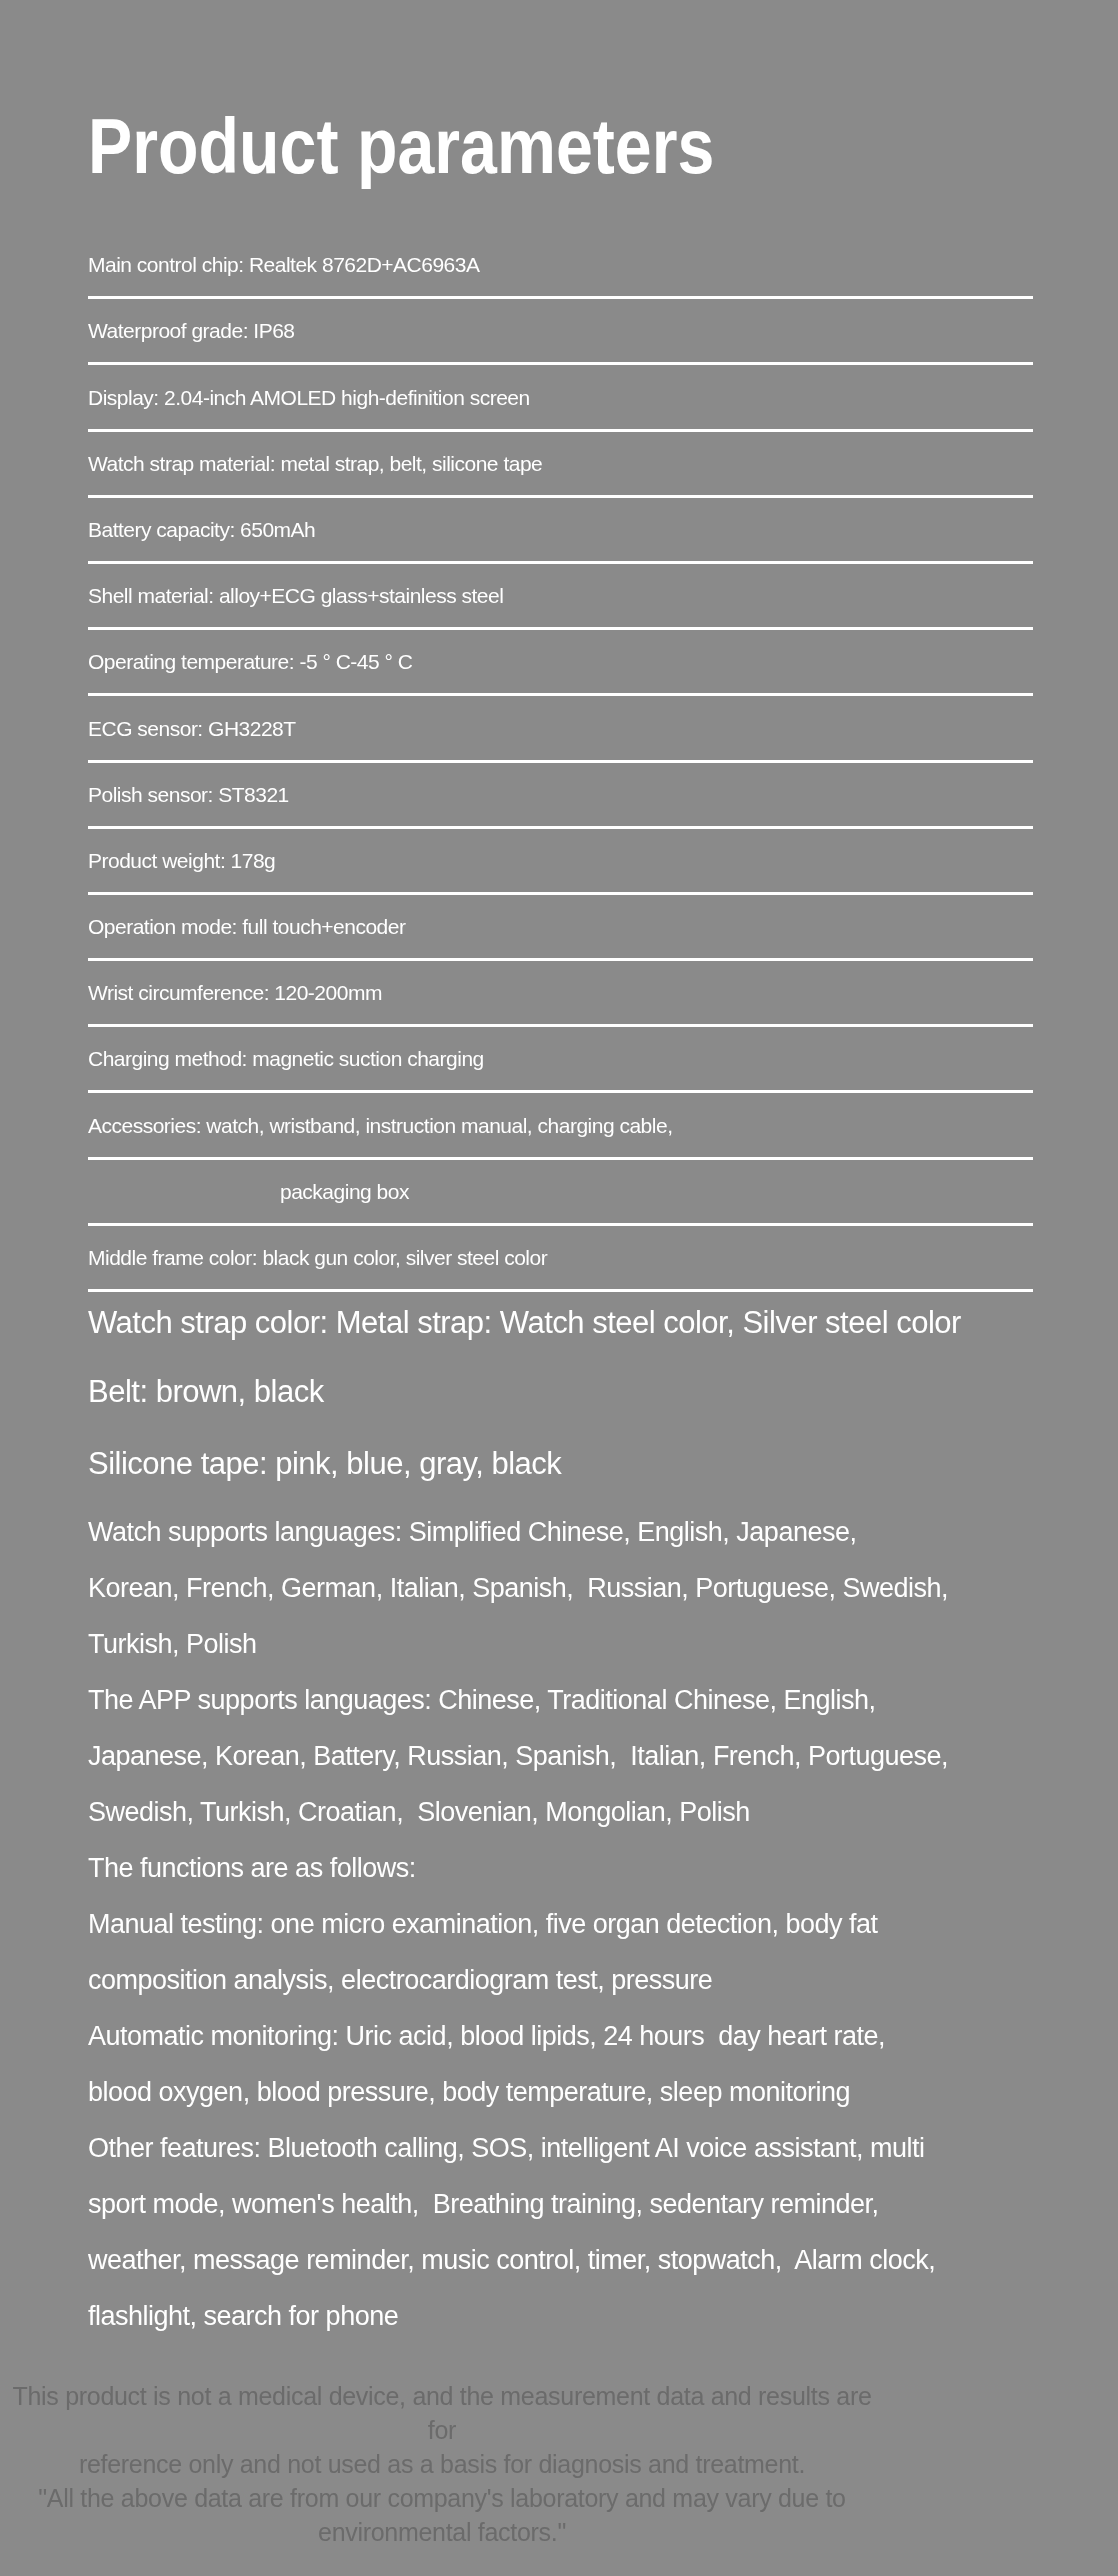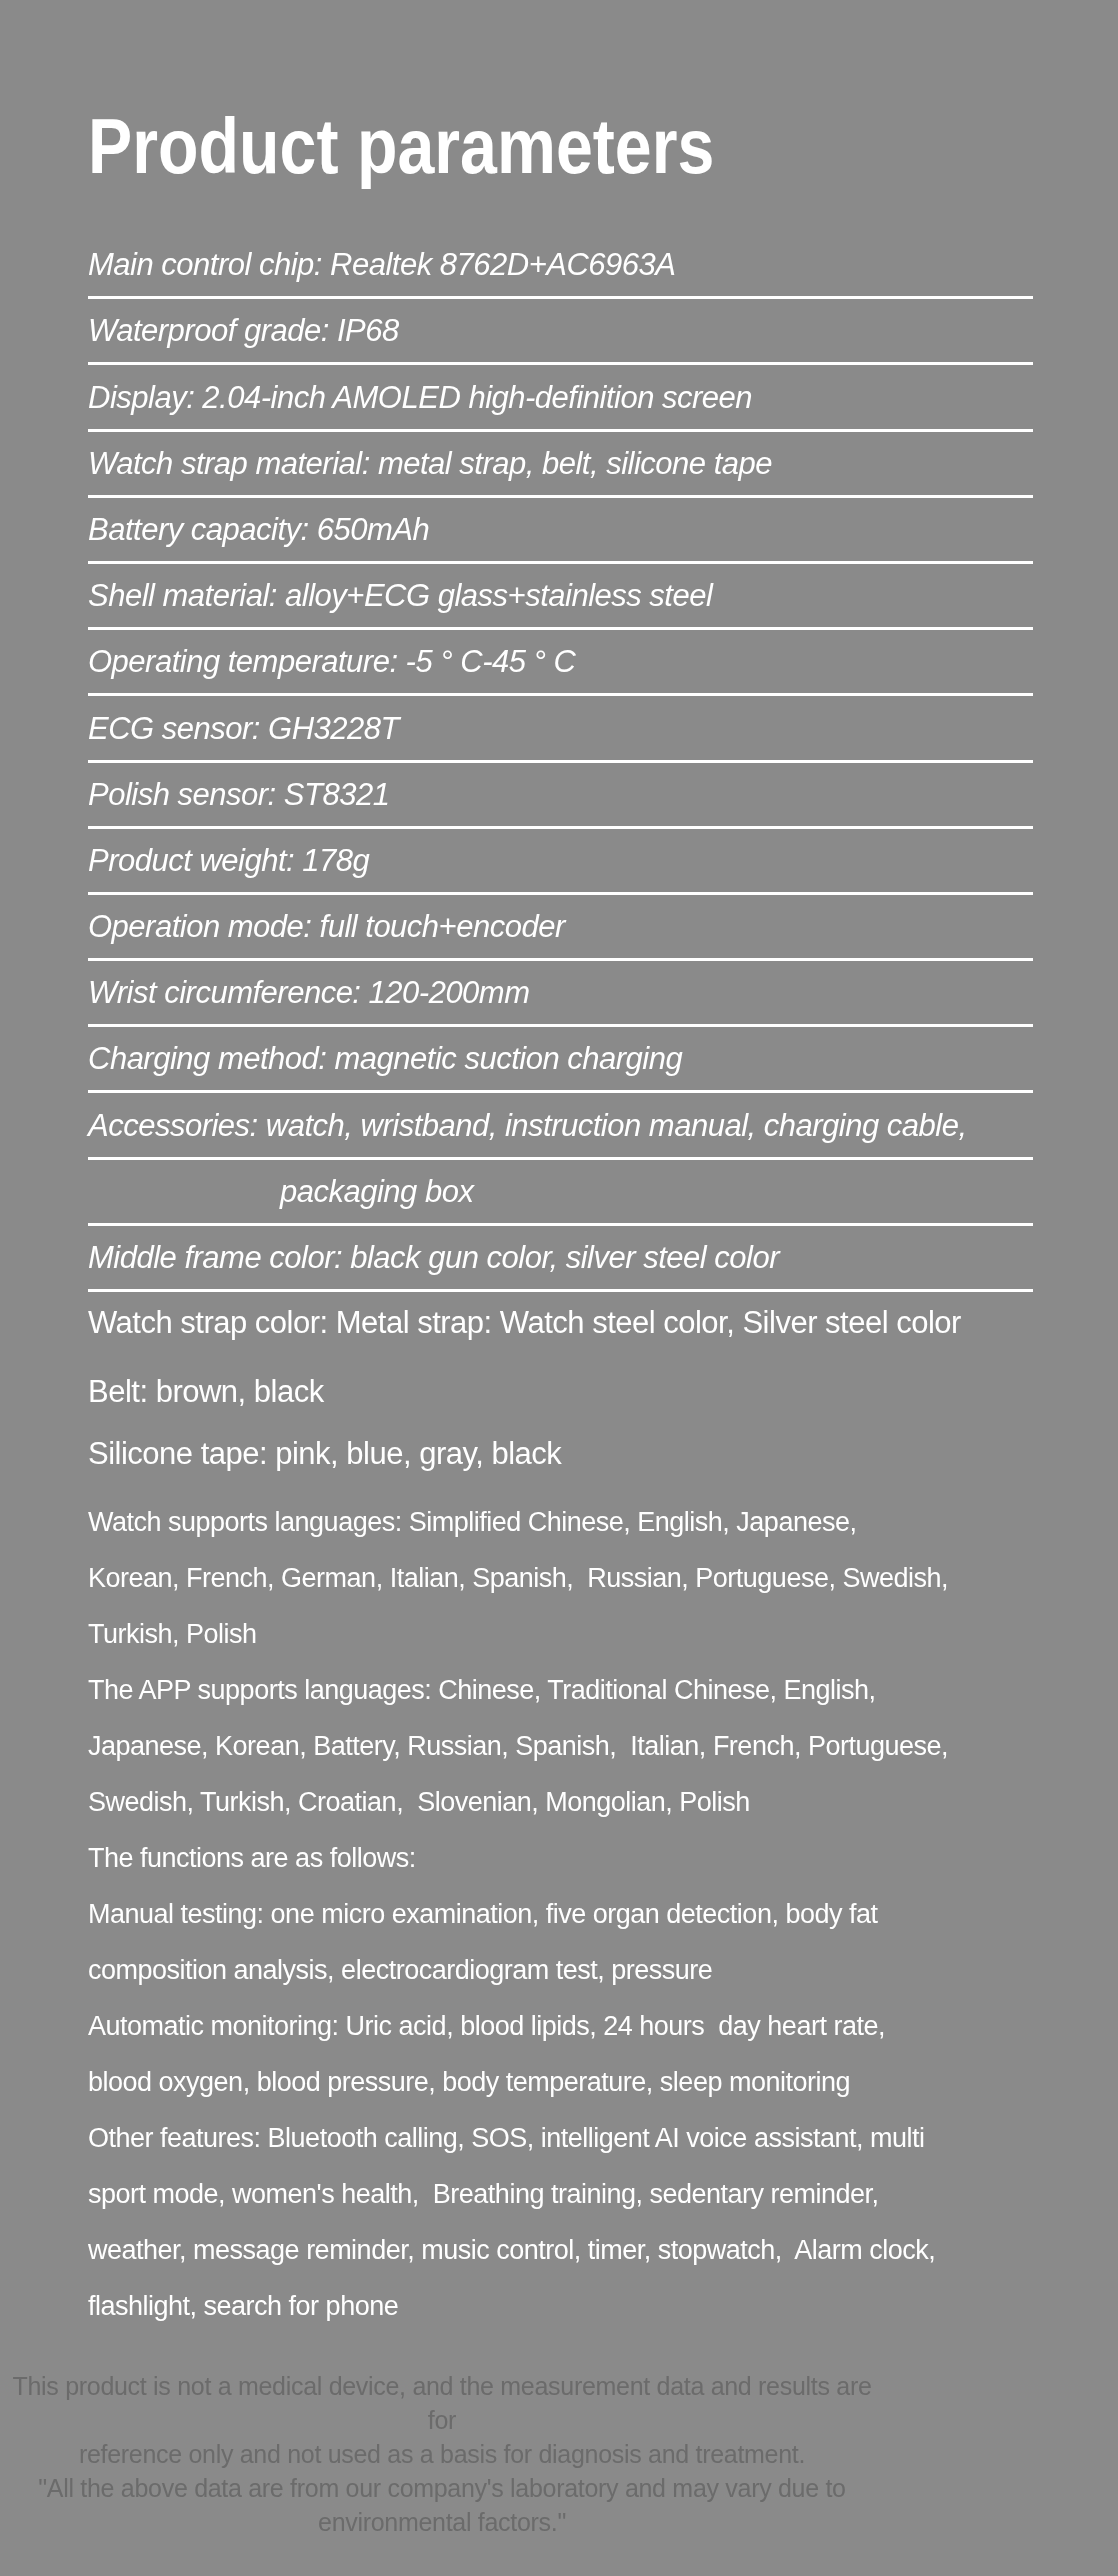--- a/index.html
+++ b/index.html
@@ -23,37 +23,36 @@
     transform: scaleX(0.85);
     transform-origin: left center;
     white-space: pre;
   }
   .spec-list { margin-top: 48px; }
   .spec-row {
     width: 945px;
     box-sizing: border-box;
     padding: 11.2px 0 11px 0;
     border-bottom: 3.7px solid #ffffff;
-    font-size: 31px;
+    font-size: 21px;
     line-height: 41px;
     letter-spacing: -0.5px;
     white-space: pre;
     overflow: visible;
-    font-style: italic;
   }
   .spec-row.indent { padding-left: 192px; }
   .plain-row {
     font-size: 31px;
     line-height: 41px;
     letter-spacing: -0.5px;
     white-space: pre;
   }
   .plain-row.p0 { margin-top: 10.3px; }
   .plain-row.p1 { margin-top: 28px; }
-  .plain-row.p2 { margin-top: 21px; }
+  .plain-row.p2 { margin-top: 31px; }
   .details { margin-top: 19.6px; }
   .details .line {
     font-size: 27px;
     line-height: 56px;
     letter-spacing: -0.5px;
     white-space: pre;
   }
   .disclaimer {
     margin: 35px 0 4px -88px;
     width: 884px;

